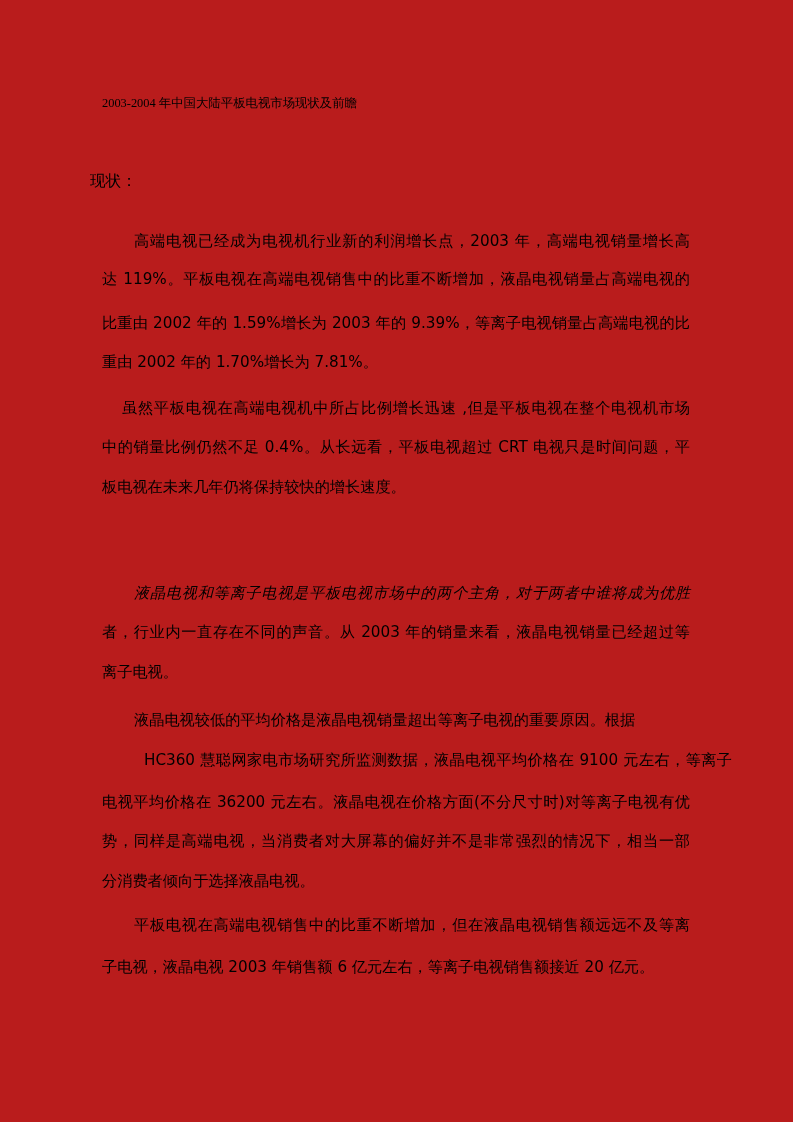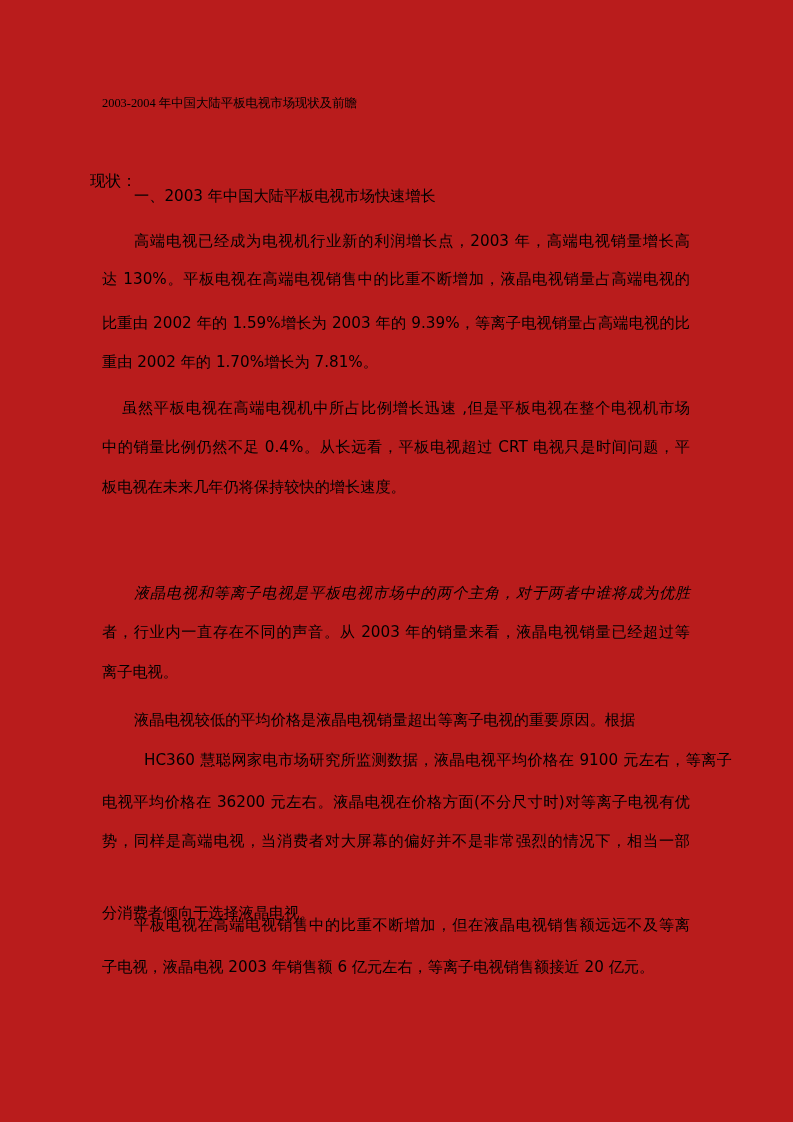--- a/index.html
+++ b/index.html
@@ -51,25 +51,24 @@
   </style>
 </head>
 <body>
 
 <div class="page">
 
   <div class="doc-title">2003-2004 年中国大陆平板电视市场现状及前瞻</div>
 
   <div class="line section-label" style="left:90px; top:146px;margin-top:25px;">现状：</div>
 
-  <div class="line" style="left:134px; top:186px;">一、2003 年中国大陆平板电视市场快速增长</div>
 
   <div>
     <div class="line just" style="left:134px; top:231px; width:556px;">高端电视已经成为电视机行业新的利润增长点，2003 年，高端电视销量增长高</div>
-    <div class="line just" style="left:102px; top:269px; width:588px;">达 130%。平板电视在高端电视销售中的比重不断增加，液晶电视销量占高端电视的</div>
+    <div class="line just" style="left:102px; top:269px; width:588px;">达 119%。平板电视在高端电视销售中的比重不断增加，液晶电视销量占高端电视的</div>
     <div class="line just" style="left:102px; top:313px; width:588px;">比重由 2002 年的 1.59%增长为 2003 年的 9.39%，等离子电视销量占高端电视的比</div>
     <div class="line" style="left:102px; top:352px;">重由 2002 年的 1.70%增长为 7.81%。</div>
   </div>
 
   <div>
     <div class="line just" style="left:122px; top:398px; width:568px;">虽然平板电视在高端电视机中所占比例增长迅速 ,但是平板电视在整个电视机市场</div>
     <div class="line just" style="left:102px; top:437px; width:588px;">中的销量比例仍然不足 0.4%。从长远看，平板电视超过 CRT 电视只是时间问题，平</div>
     <div class="line" style="left:102px; top:477px;">板电视在未来几年仍将保持较快的增长速度。</div>
   </div>
 
@@ -78,21 +77,21 @@
     <div class="line just" style="left:134px; top:583px; width:556px;font-style:italic;">液晶电视和等离子电视是平板电视市场中的两个主角，对于两者中谁将成为优胜</div>
     <div class="line just" style="left:102px; top:622px; width:588px;">者，行业内一直存在不同的声音。从 2003 年的销量来看，液晶电视销量已经超过等</div>
     <div class="line" style="left:102px; top:662px;">离子电视。</div>
   </div>
 
   <div>
     <div class="line" style="left:134px; top:710px;">液晶电视较低的平均价格是液晶电视销量超出等离子电视的重要原因。根据</div>
     <div class="line just" style="left:102px; top:750px; width:588px;margin-left:42px;">HC360 慧聪网家电市场研究所监测数据，液晶电视平均价格在 9100 元左右，等离子</div>
     <div class="line just" style="left:102px; top:792px; width:588px;">电视平均价格在 36200 元左右。液晶电视在价格方面(不分尺寸时)对等离子电视有优</div>
     <div class="line just" style="left:102px; top:831px; width:588px;">势，同样是高端电视，当消费者对大屏幕的偏好并不是非常强烈的情况下，相当一部</div>
-    <div class="line" style="left:102px; top:871px;margin-top:32px;">分消费者倾向于选择液晶电视。</div>
+    <div class="line" style="left:102px; top:871px;">分消费者倾向于选择液晶电视。</div>
   </div>
 
   <div>
     <div class="line just" style="left:134px; top:915px; width:556px;">平板电视在高端电视销售中的比重不断增加，但在液晶电视销售额远远不及等离</div>
     <div class="line" style="left:102px; top:957px;">子电视，液晶电视 2003 年销售额 6 亿元左右，等离子电视销售额接近 20 亿元。</div>
   </div>
 
 </div>
 
 </body></html>

